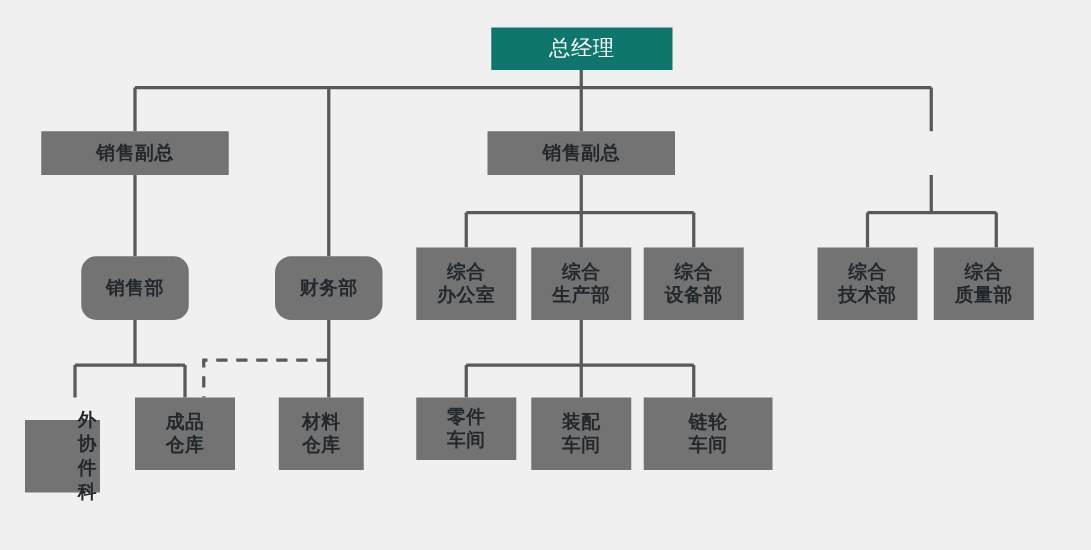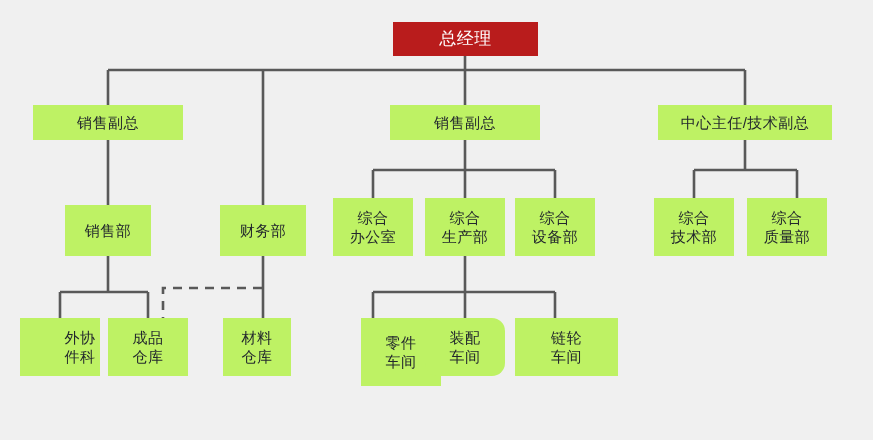--- a/index.html
+++ b/index.html
@@ -27,30 +27,30 @@
     text-align:center;
     line-height:1.28;
     letter-spacing:0.5px;
     z-index:2;
   }
   .node .lbl{
     display:block;
     white-space:pre-line;
   }
   .node.root{
-    background:#b91c1c;
+    background:#0f766e;
     color:#ffffff;
     font-size:17px;
     font-weight:400;
   }
   .node.dept{
-    background:#bef264;
+    background:#737373;
     color:#23282d;
     font-size:15px;
-    font-weight:400;
+    font-weight:700;
   }
   .node.two-line{
     font-size:15px;
   }
 </style>
 </head>
 <body>
 
 <div id="chart">
 
@@ -102,29 +102,26 @@
   </div>
 
   <div class="node dept" style="left:33px;top:105px;width:150px;height:35px;">
     <span class="lbl">销售副总</span>
   </div>
 
   <div class="node dept" style="left:390px;top:105px;width:150px;height:35px;">
     <span class="lbl">销售副总</span>
   </div>
 
-  <div class="node dept" style="left:658px;top:105px;width:174px;height:35px;">
-    <span class="lbl">中心主任/技术副总</span>
-  </div>
 
-  <div class="node dept" style="left:65px;top:205px;width:86px;height:51px;">
+  <div class="node dept" style="left:65px;top:205px;width:86px;height:51px;border-radius:12px;">
     <span class="lbl">销售部</span>
   </div>
 
-  <div class="node dept" style="left:220px;top:205px;width:86px;height:51px;">
+  <div class="node dept" style="left:220px;top:205px;width:86px;height:51px;border-radius:13px;">
     <span class="lbl">财务部</span>
   </div>
 
   <div class="node dept two-line" style="left:333px;top:198px;width:80px;height:58px;">
     <span class="lbl">综合
 办公室</span>
   </div>
 
   <div class="node dept two-line" style="left:425px;top:198px;width:80px;height:58px;">
     <span class="lbl">综合
@@ -139,41 +136,41 @@
   <div class="node dept two-line" style="left:654px;top:198px;width:80px;height:58px;">
     <span class="lbl">综合
 技术部</span>
   </div>
 
   <div class="node dept two-line" style="left:747px;top:198px;width:80px;height:58px;">
     <span class="lbl">综合
 质量部</span>
   </div>
 
-  <div class="node dept two-line" style="left:20px;top:318px;width:80px;height:58px;padding-left:40px;">
+  <div class="node dept two-line" style="left:20px;top:336px;width:60px;height:58px;padding-left:40px;">
     <span class="lbl">外协
 件科</span>
   </div>
 
   <div class="node dept two-line" style="left:108px;top:318px;width:80px;height:58px;text-align:center;">
     <span class="lbl">成品
 仓库</span>
   </div>
 
   <div class="node dept two-line" style="left:223px;top:318px;width:68px;height:58px;">
     <span class="lbl">材料
 仓库</span>
   </div>
 
-  <div class="node dept two-line" style="left:333px;top:318px;width:80px;height:68px;margin-left:28px;">
+  <div class="node dept two-line" style="left:333px;top:318px;width:80px;height:50px;">
     <span class="lbl">零件
 车间</span>
   </div>
 
-  <div class="node dept two-line" style="left:425px;top:318px;width:80px;height:58px;border-radius:13px;">
+  <div class="node dept two-line" style="left:425px;top:318px;width:80px;height:58px;">
     <span class="lbl">装配
 车间</span>
   </div>
 
   <div class="node dept two-line" style="left:515px;top:318px;width:103px;height:58px;">
     <span class="lbl">链轮
 车间</span>
   </div>
 
 </div>

